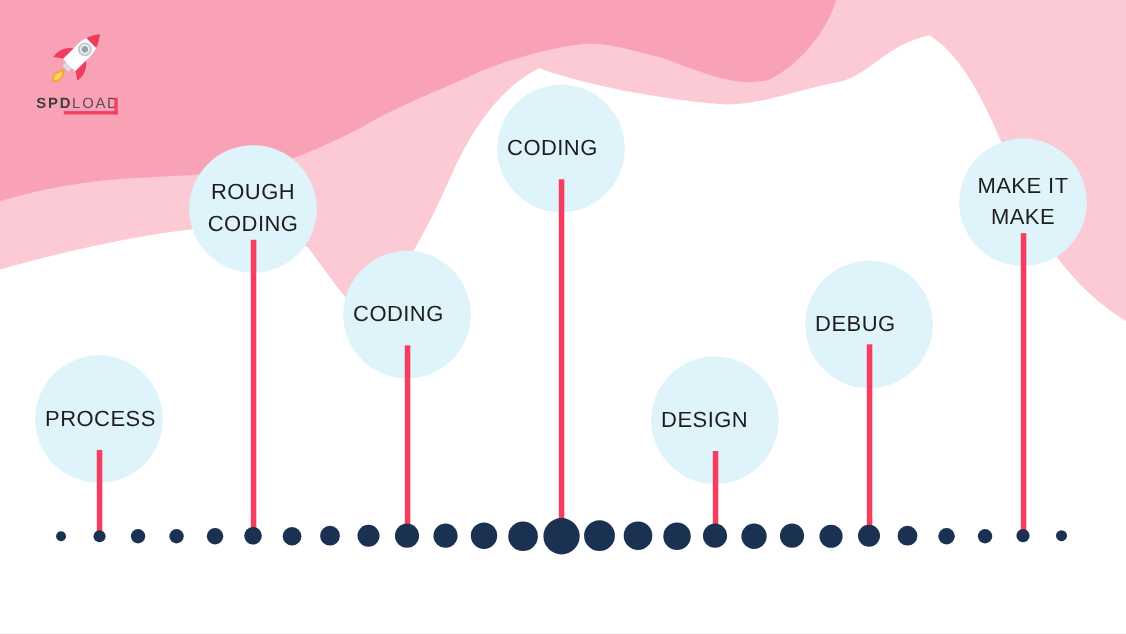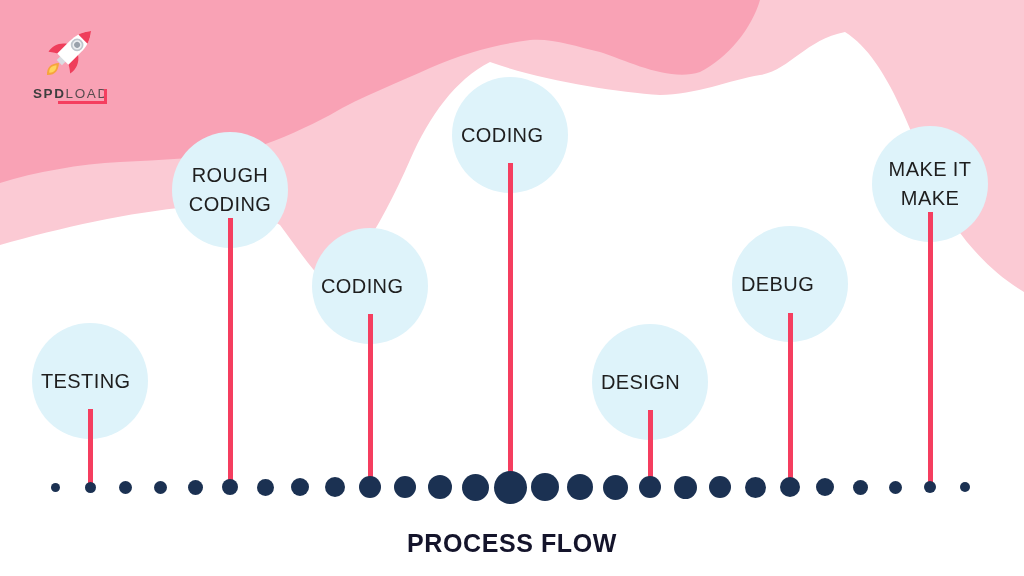--- a/index.html
+++ b/index.html
@@ -76,40 +76,40 @@
       <circle cx="32" cy="21.5" r="2.7" fill="#99A1AB"></circle>
     </g>
   </svg>
 
   <div class="brand"><span class="b">SPD</span><span class="l">LOAD</span></div>
   <span class="logo-underline"></span>
   <span class="logo-tick"></span>
 
   <div id="steps">
       <div class="bubble" style="left: 90px; top: 381px;">
-        <span>TESTING</span>
+        <span>PROCESS</span>
       </div>
       <div class="connector" style="left: 87.5px; top: 409px; height: 78px;"></div>
       <div class="bubble" style="left: 230px; top: 190px;">
         <span>ROUGH CODING</span>
       </div>
       <div class="connector" style="left: 227.5px; top: 218px; height: 269px;"></div>
       <div class="bubble" style="left: 370px; top: 286px;">
         <span>CODING</span>
       </div>
       <div class="connector" style="left: 367.5px; top: 314px; height: 173px;"></div>
       <div class="bubble" style="left: 510px; top: 135px;">
         <span>CODING</span>
       </div>
       <div class="connector" style="left: 507.5px; top: 163px; height: 324px;"></div>
       <div class="bubble" style="left: 650px; top: 382px;">
         <span>DESIGN</span>
       </div>
       <div class="connector" style="left: 647.5px; top: 410px; height: 77px;"></div>
-      <div class="bubble" style="left: 790px; top: 284px;">
+      <div class="bubble" style="left: 790px; top: 295px;">
         <span>DEBUG</span>
       </div>
       <div class="connector" style="left: 787.5px; top: 313px; height: 174px;"></div>
       <div class="bubble" style="left: 930px; top: 184px;">
         <span>MAKE IT MAKE</span>
       </div>
       <div class="connector" style="left: 927.5px; top: 212px; height: 275px;"></div>
     </div>
   <div id="dots">
       <div class="dot" style="width: 9px; height: 9px; left: 50.5px; top: 482.5px;"></div>
@@ -134,14 +134,13 @@
       <div class="dot" style="width: 22px; height: 22px; left: 709px; top: 476px;"></div>
       <div class="dot" style="width: 21px; height: 21px; left: 744.5px; top: 476.5px;"></div>
       <div class="dot" style="width: 20px; height: 20px; left: 780px; top: 477px;"></div>
       <div class="dot" style="width: 18px; height: 18px; left: 816px; top: 478px;"></div>
       <div class="dot" style="width: 15px; height: 15px; left: 852.5px; top: 479.5px;"></div>
       <div class="dot" style="width: 13px; height: 13px; left: 888.5px; top: 480.5px;"></div>
       <div class="dot" style="width: 12px; height: 12px; left: 924px; top: 481px;"></div>
       <div class="dot" style="width: 10px; height: 10px; left: 960px; top: 482px;"></div>
     </div>
 
-  <h1 class="title">PROCESS FLOW</h1>
 </div>
 
 </body></html>

